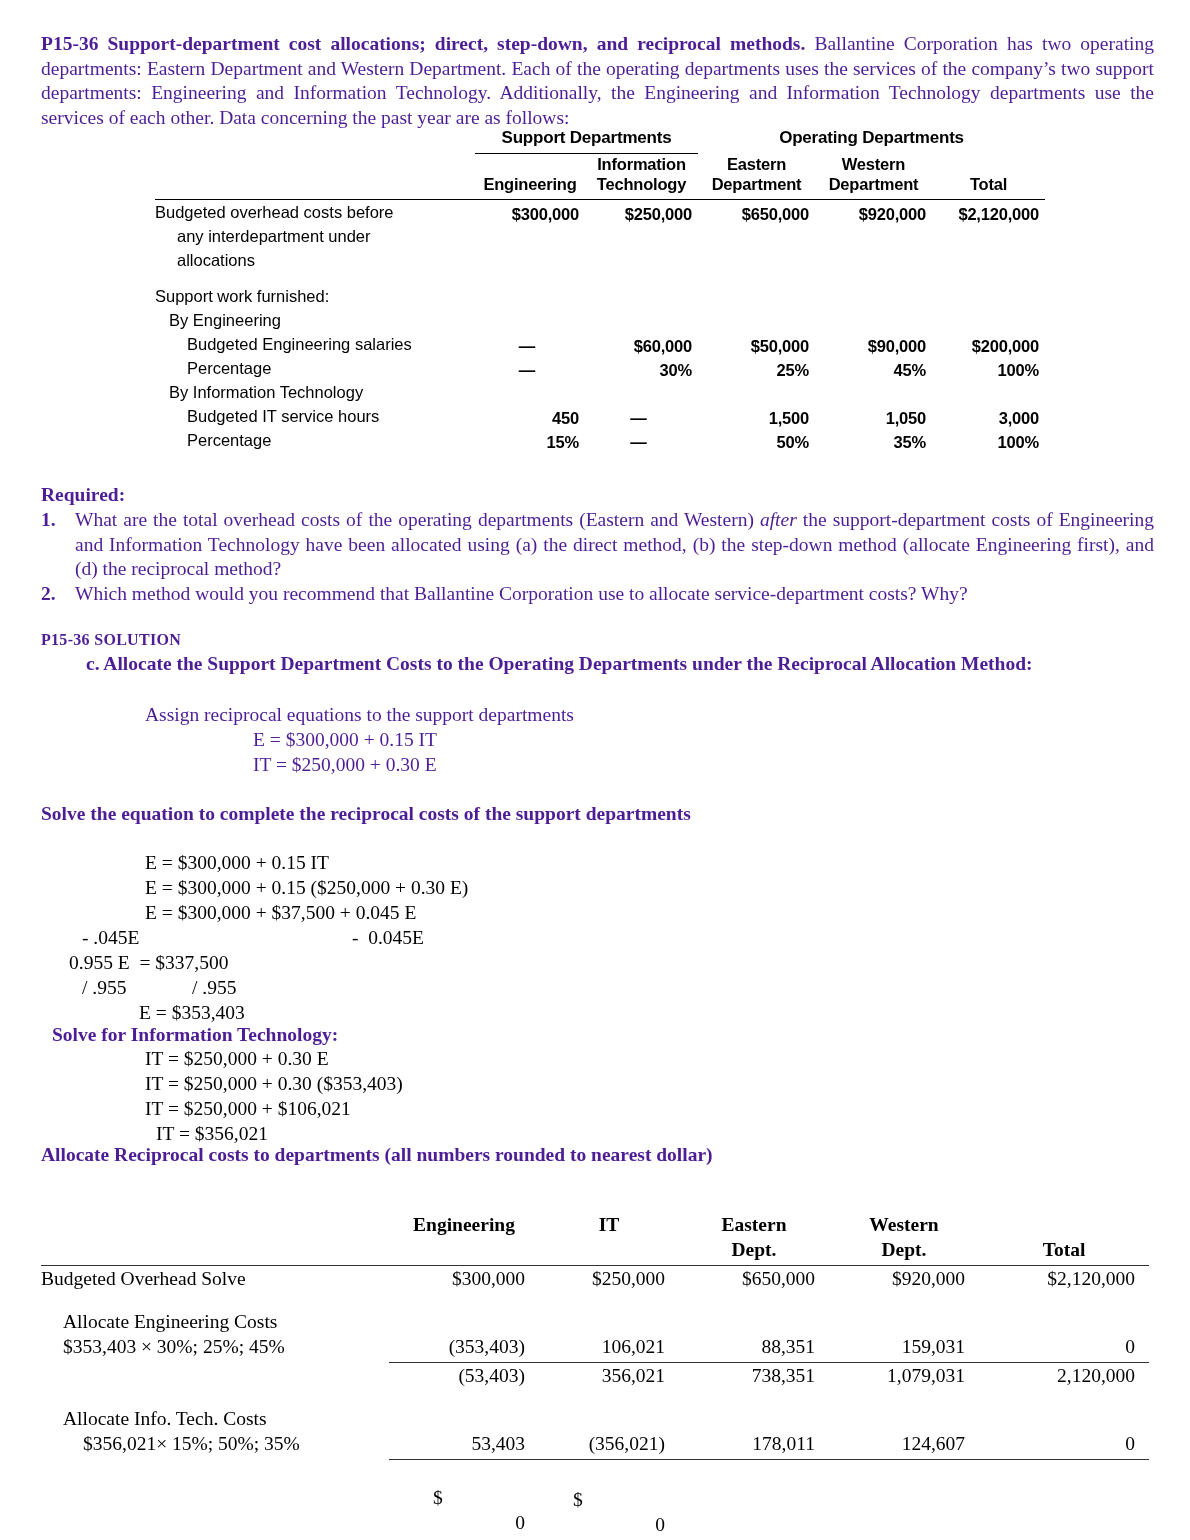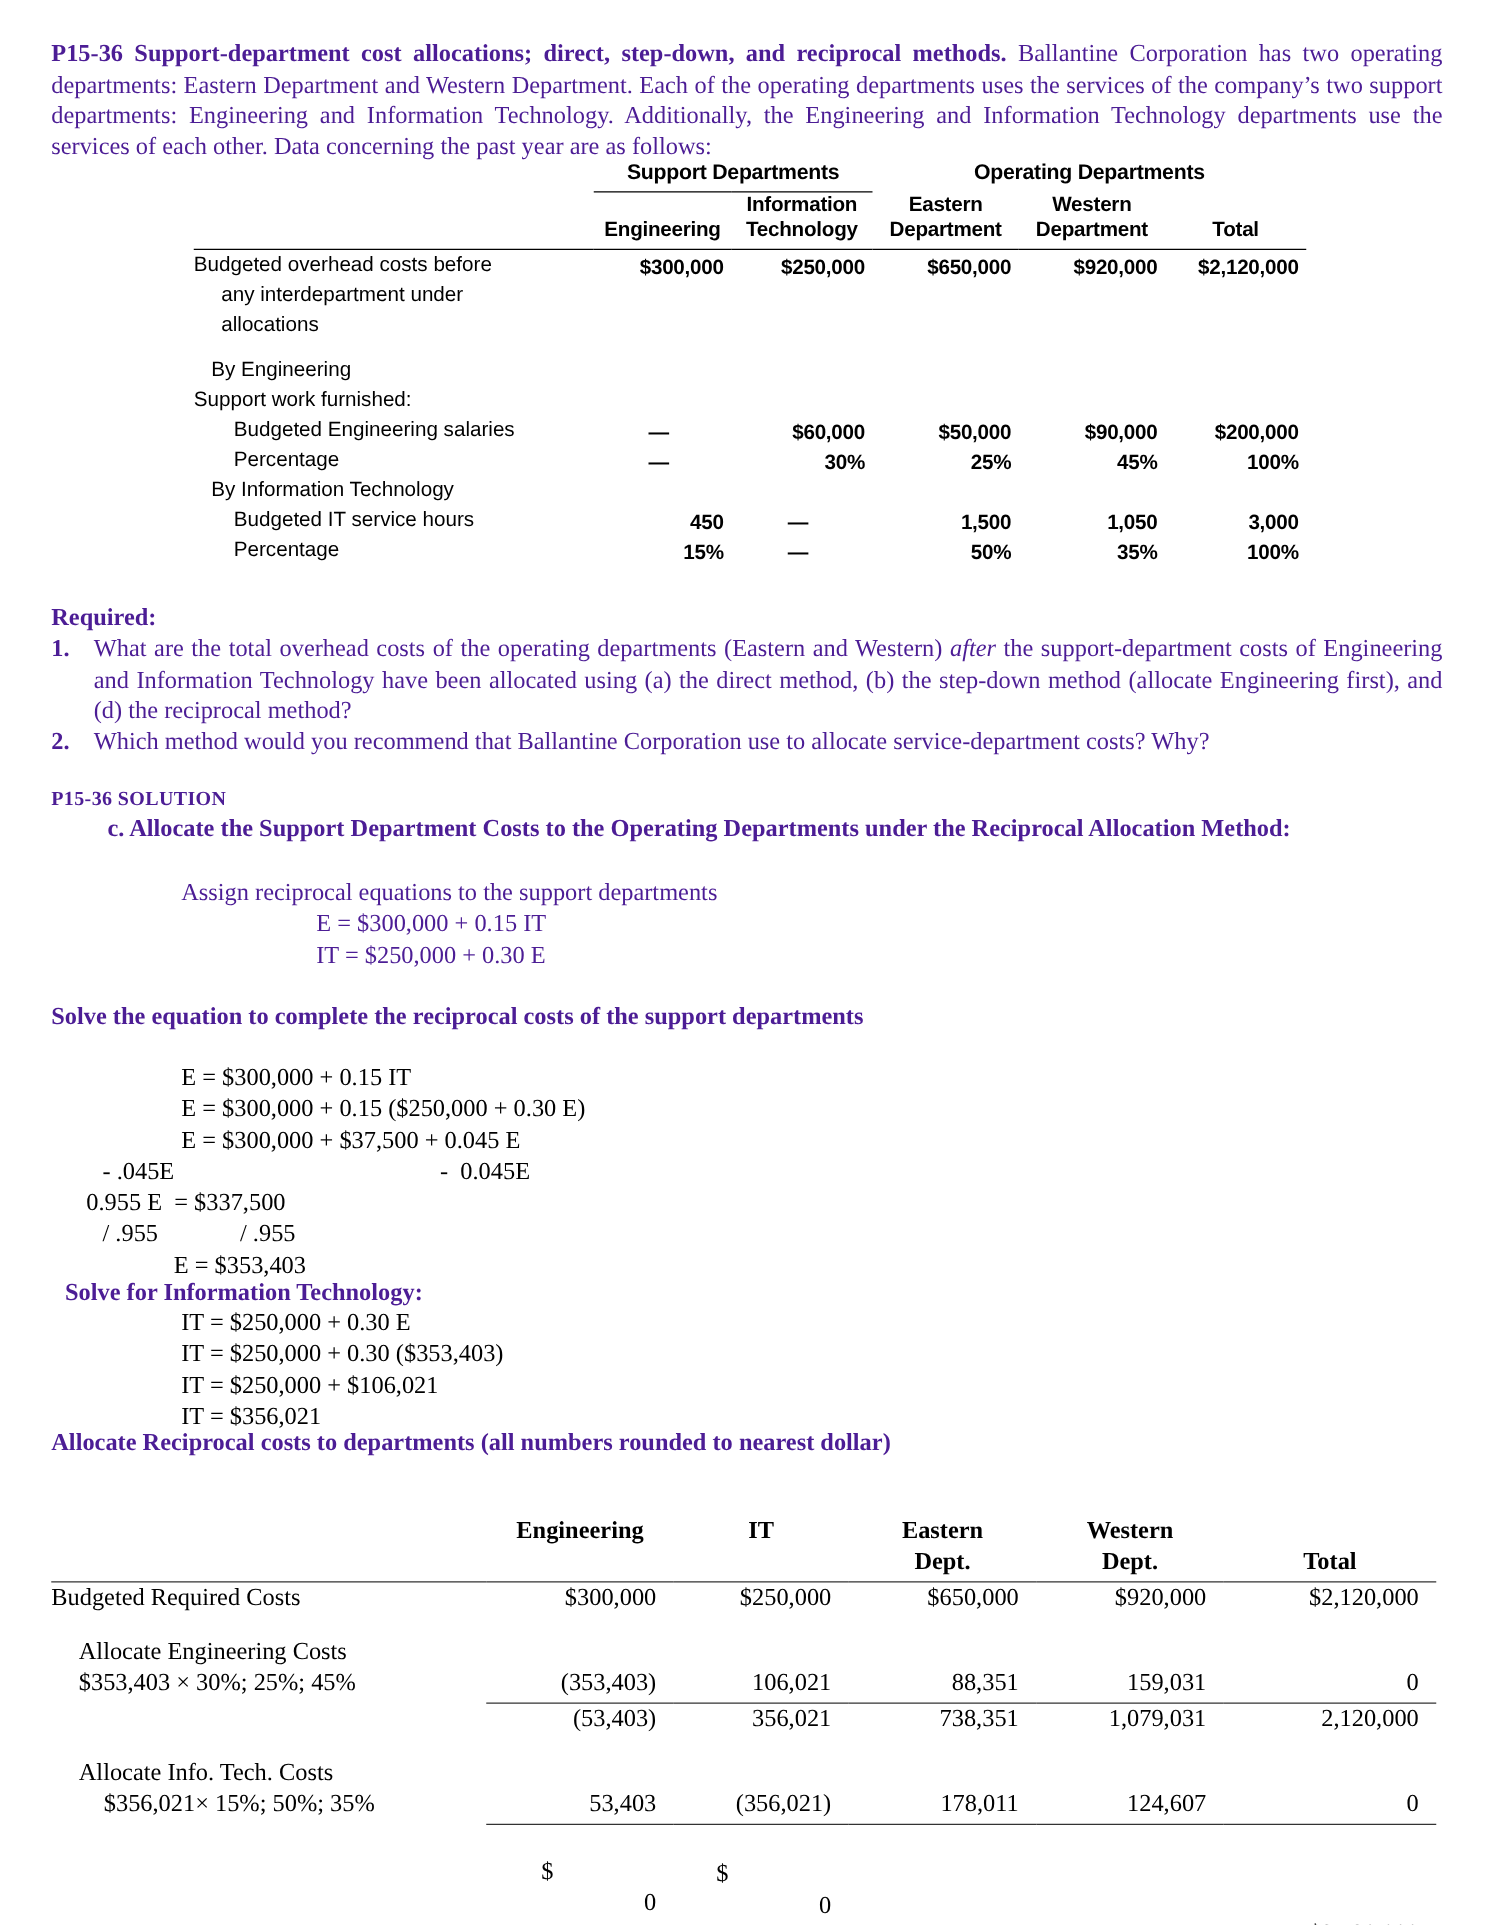--- a/index.html
+++ b/index.html
@@ -287,25 +287,25 @@
         </tr>
         <tr class="tall">
           <td class="lbl ind3">allocations</td>
           <td colspan="5"></td>
         </tr>
         <tr class="pad">
             <td colspan="6"></td>
           </tr>
 
         <tr class="tall">
+          <td class="lbl ind0">Support work furnished:</td>
+          <td colspan="5"></td>
+        </tr>
+        <tr class="tall">
           <td class="lbl ind1">By Engineering</td>
-          <td colspan="5"></td>
-        </tr>
-        <tr class="tall">
-          <td class="lbl ind0">Support work furnished:</td>
           <td colspan="5"></td>
         </tr>
 
         <tr class="tall">
           <td class="lbl ind2">Budgeted Engineering salaries</td>
           <td class="dash">—</td>
           <td class="num">$60,000</td>
           <td class="num">$50,000</td>
           <td class="num">$90,000</td>
           <td class="num">$200,000</td>
@@ -366,21 +366,21 @@
   <div class="eqline" style="left:352px;top:927px;">-  0.045E</div>
   <div class="eqline" style="left:69px;top:952px;">0.955 E  = $337,500</div>
   <div class="eqline" style="left:82px;top:977px;">/ .955</div>
   <div class="eqline" style="left:192px;top:977px;">/ .955</div>
   <div class="eqline" style="left:139px;top:1002px;">E = $353,403</div>
 
   <div class="para" id="it-head">Solve for Information Technology:</div>
   <div class="eqline" style="left:145px;top:1048px;">IT = $250,000 + 0.30 E</div>
   <div class="eqline" style="left:145px;top:1073px;">IT = $250,000 + 0.30 ($353,403)</div>
   <div class="eqline" style="left:145px;top:1098px;">IT = $250,000 + $106,021</div>
-  <div class="eqline" style="left:145px;top:1123px;">IT = $356,021</div>
+  <div class="eqline" style="left:156px;top:1123px;">IT = $356,021</div>
 
   <div class="para" id="alloc-head">Allocate Reciprocal costs to departments (all numbers rounded to nearest dollar)</div>
 
   <div id="table2">
     <table>
       <colgroup>
         <col class="lbl">
           <col class="c1">
           <col class="c2">
           <col class="c3">
@@ -407,21 +407,21 @@
         <tr class="rule-full">
           <td></td>
             <td></td>
             <td></td>
             <td></td>
             <td></td>
             <td></td>
         </tr>
 
         <tr>
-          <td class="lbl">Budgeted Required Costs</td>
+          <td class="lbl">Budgeted Overhead Solve</td>
           <td class="num">$300,000</td>
           <td class="num">$250,000</td>
           <td class="num">$650,000</td>
           <td class="num">$920,000</td>
           <td class="num">$2,120,000</td>
         </tr>
 
         <tr class="spacer">
             <td colspan="6"></td>
           </tr>

